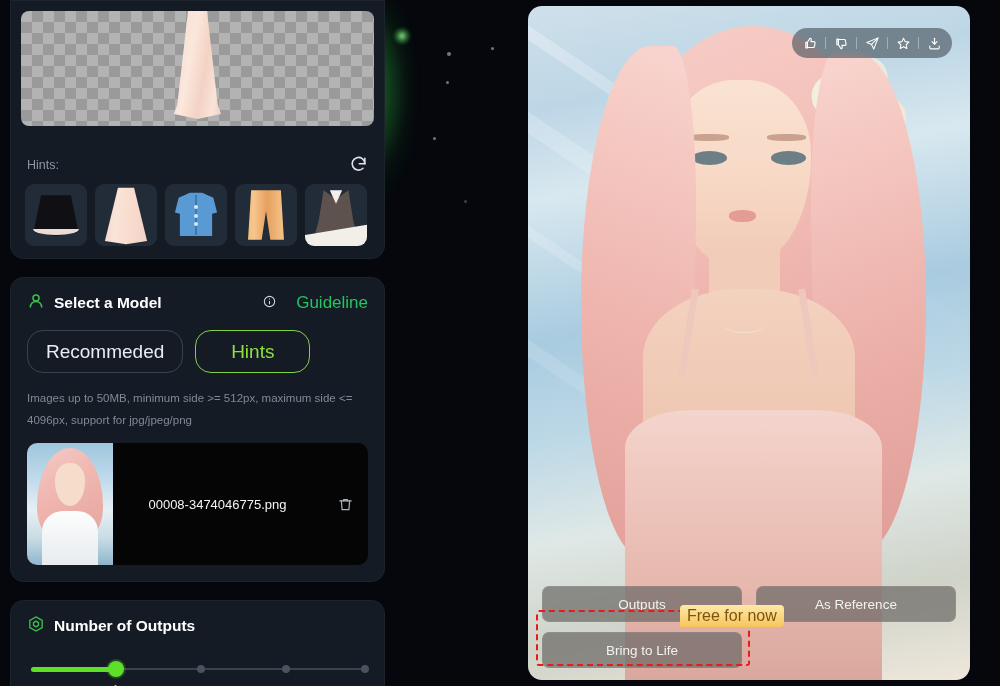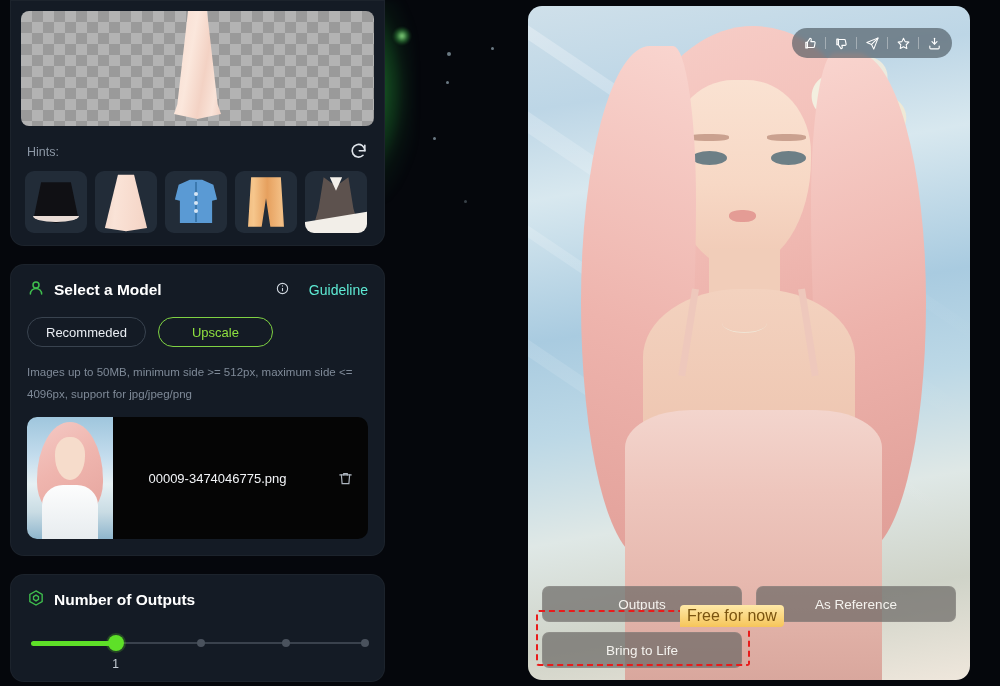--- a/index.html
+++ b/index.html
@@ -48,21 +48,21 @@
     width:56px; height:122px;
     background:linear-gradient(100deg,#f0cdbf 0%,#f8ded2 18%,#fbe7dc 40%,#f3d2c4 62%,#f9e3d8 80%,#edc7b8 100%);
     clip-path:polygon(36% 0%, 64% 0%, 86% 88%, 92% 96%, 50% 100%, 8% 96%, 14% 88%);
   }
   #preview-garment::after{
     content:""; position:absolute; left:34%; top:0; width:32%; height:6px;
     background:#f6dace; border-radius:2px;
   }
 
   
-  #hints-row { display:flex; align-items:center; justify-content:space-between; margin:16px 6px 10px 6px; }
+  #hints-row { display:flex; align-items:center; justify-content:space-between; margin:29px 6px 10px 6px; }
   #hints-label { color:#8c97a5; font-size:12.5px; }
   #hints-refresh { width:19px; height:19px; cursor:pointer; }
   #hint-thumbs { display:flex; gap:8px; padding:0 4px; }
   .hint-thumb {
     width:62px; height:62px; border-radius:9px; background:#222c38;
     position:relative; overflow:hidden; cursor:pointer; flex:0 0 auto;
   }
   .hint-art { position:absolute; left:0; right:0; top:0; bottom:0; }
 
   
@@ -103,27 +103,27 @@
   .art-dress-white{
     position:absolute; left:0; right:0; bottom:0; height:42%;
     background:#f2eee8; clip-path:polygon(0 58%, 100% 18%, 100% 100%, 0 100%);
   }
 
   
   #model-card { margin-top:18px; padding:14px 16px 16px 16px; }
   .card-head { display:flex; align-items:center; justify-content:space-between;text-align:right; }
   .card-head-left { display:flex; align-items:center; gap:9px; }
   .card-title { color:#fff; font-size:15.5px; font-weight:bold; }
-  #guideline-btn { display:flex; align-items:center; gap:20px; color:#5eead4; font-size:14px; cursor:pointer; }
+  #guideline-btn { display:flex; align-items:center; gap:20px; color:#22c55e; font-size:17px; cursor:pointer; }
 
   #model-toggle { display:flex; gap:12px; margin-top:16px; }
   .seg-btn {
-    height:30px; min-width:115px; padding:12px 18px; border-radius:16px;
+    height:43px; min-width:115px; padding:12px 18px; border-radius:16px;
     display:flex; align-items:center; justify-content:center;
-    font-size:13px; cursor:pointer; white-space:nowrap;
+    font-size:19px; cursor:pointer; white-space:nowrap;
   }
   .seg-off { border:1px solid #39434f; color:#e9edf2; background:transparent; }
   .seg-on  { border:1px solid #7fd243; color:#8ee03f; background:transparent; }
 
   #model-note { color:#7f8a98; font-size:11.5px; line-height:22px; margin-top:14px; }
 
   #upload-box {
     margin-top:12px; height:122px; background:#050505; border-radius:10px;
     display:flex; align-items:center; overflow:hidden;
   }
@@ -327,32 +327,32 @@
               <line x1="12" y1="11" x2="12" y2="17"></line>
               <circle cx="12" cy="7.3" r="1.1" fill="#cfd6de" stroke="none"></circle>
           </svg>
         </span>
         <span>Guideline</span>
       </div>
     </div>
 
     <div id="model-toggle">
       <div class="seg-btn seg-off">Recommeded</div>
-      <div class="seg-btn seg-on">Upscale</div>
+      <div class="seg-btn seg-on">Hints</div>
     </div>
 
     <div id="model-note">Images up to 50MB, minimum side &gt;= 512px, maximum side &lt;= 4096px, support for jpg/jpeg/png</div>
 
     <div id="upload-box">
       <div id="upload-thumb">
         <div class="hair"></div>
         <div class="face"></div>
         <div class="body"></div>
       </div>
-      <div id="upload-name">00009-3474046775.png</div>
+      <div id="upload-name">00008-3474046775.png</div>
       <div id="upload-delete">
         <svg viewBox="0 0 24 24" width="17" height="17" fill="none" stroke="#aeb6c0" stroke-width="1.7" stroke-linecap="round">
           <path d="M4 7h16"></path>
             <path d="M9.5 7V5.2h5V7"></path>
             <path d="M6.2 7l1 12.3h9.6L17.8 7"></path>
         </svg>
       </div>
     </div>
   </div>
 

